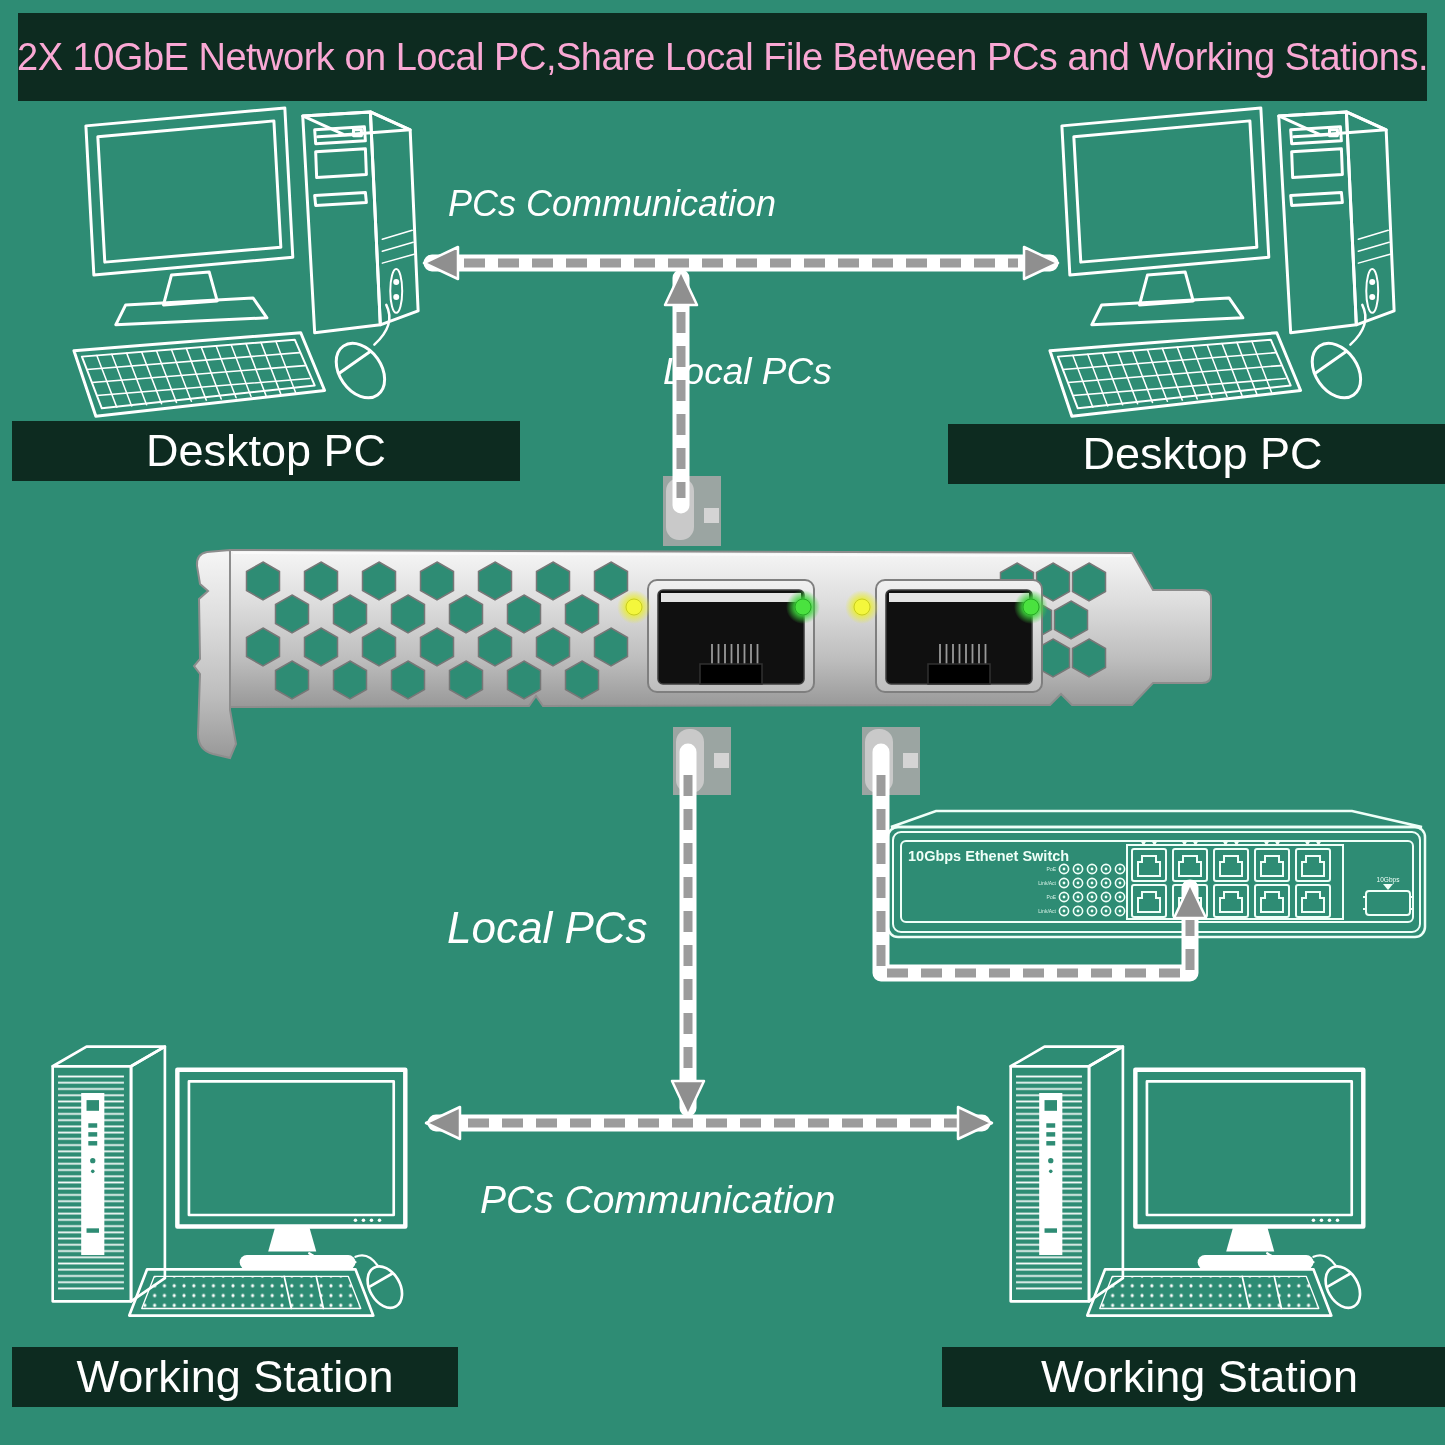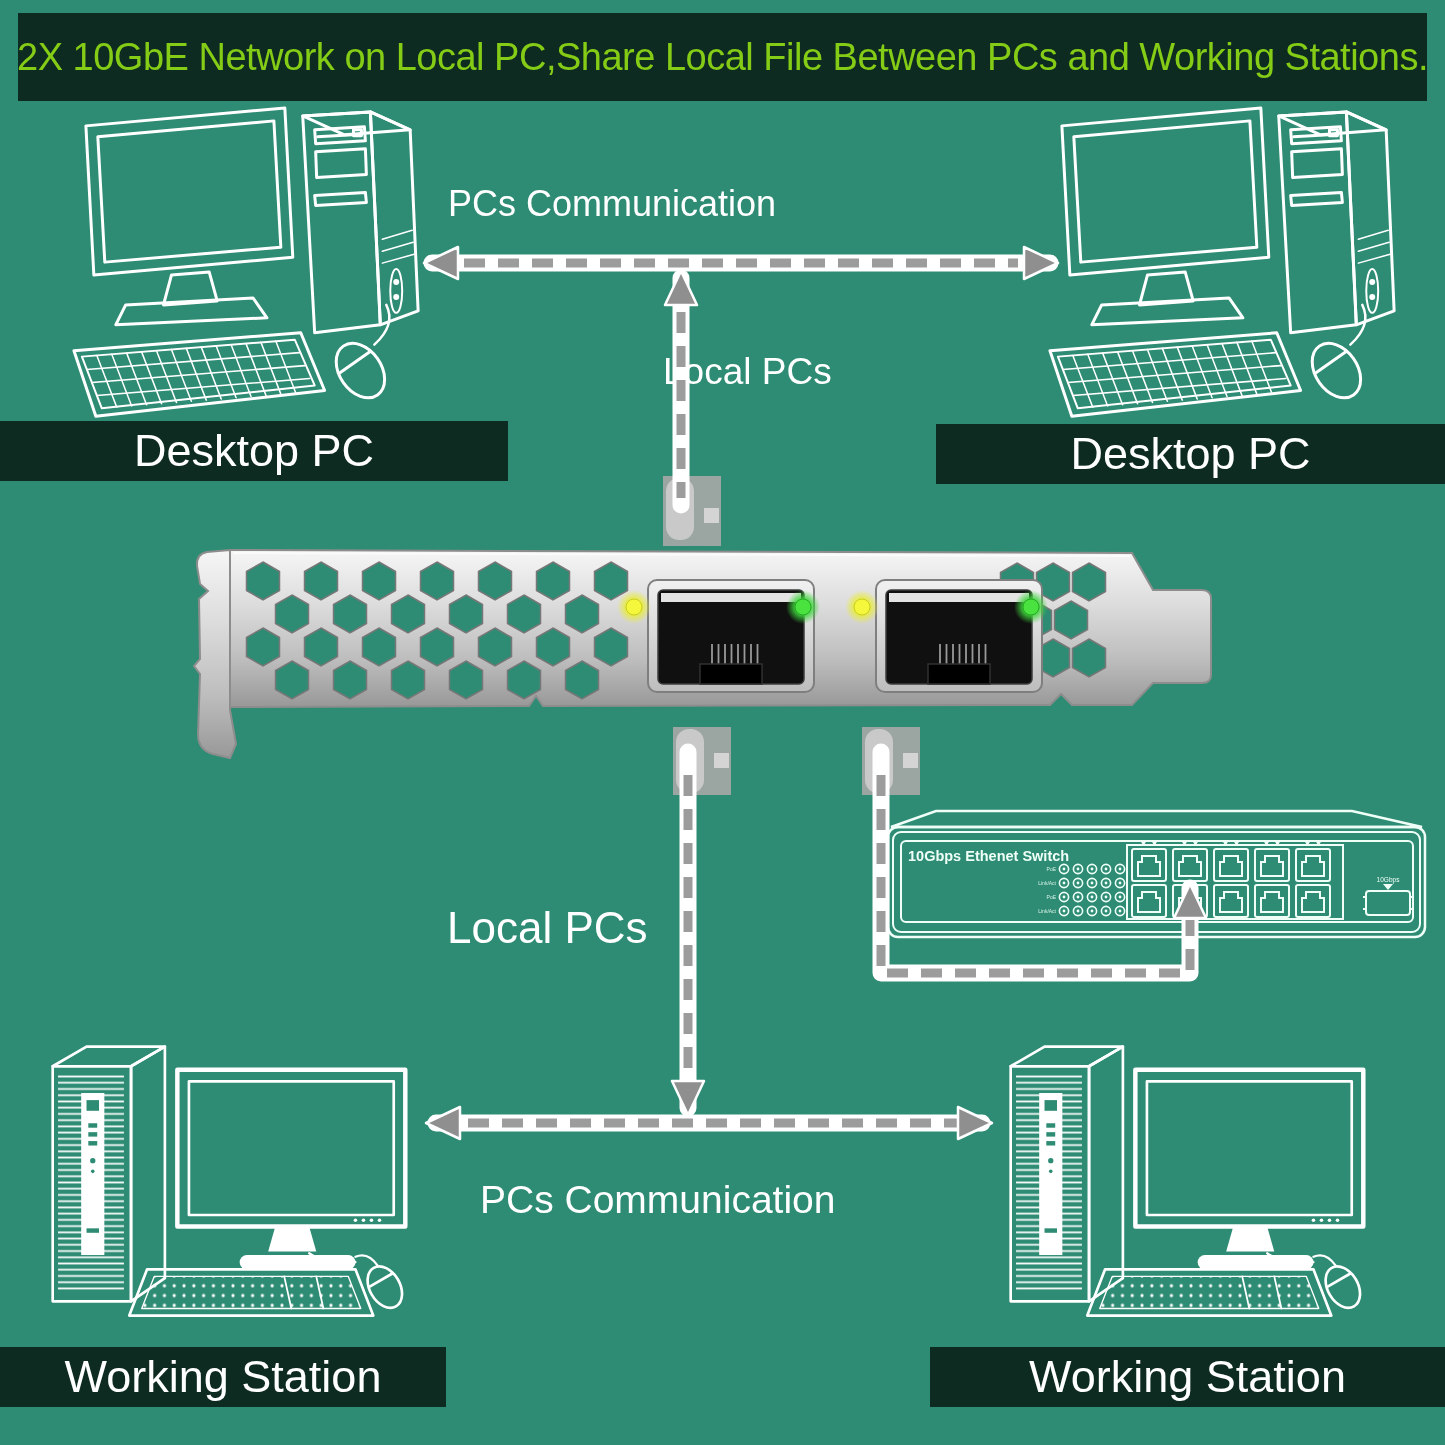--- a/index.html
+++ b/index.html
@@ -1,27 +1,27 @@
 <!DOCTYPE html>
 <html><head>
 <meta charset="utf-8">
 <style>
   html,body{margin:0;padding:0;background:#2e8c74;}
   .stage{position:relative;width:1445px;height:1445px;background:#2e8c74;overflow:hidden;
          font-family:"Liberation Sans",sans-serif;}
   .title-banner{position:absolute;left:18px;top:13px;width:1409px;height:88px;background:#0d2b20;
         display:flex;align-items:center;justify-content:center;}
-  .title-banner span{color:#84cc16;font-size:38px;letter-spacing:-0.5px;white-space:nowrap;}
+  .title-banner span{color:#f9a8d4;font-size:38px;letter-spacing:-0.5px;white-space:nowrap;}
   .dev-banner{position:absolute;height:60px;background:#0d2b20;display:flex;align-items:center;
-        justify-content:center;color:#fff;font-size:45px;white-space:nowrap;}
+        justify-content:center;color:#fff;font-size:45px;white-space:nowrap;margin-left:12px;}
   #banner-desktop-left{left:0;top:421px;width:508px;}
   #banner-desktop-right{left:936px;top:424px;width:509px;}
   #banner-station-left{left:0;top:1347px;width:446px;}
   #banner-station-right{left:930px;top:1347px;width:515px;}
-  .lbl{position:absolute;color:#fff;white-space:nowrap;}
+  .lbl{position:absolute;color:#fff;white-space:nowrap;font-style:italic;}
   #lbl-pcs-top{left:448px;top:183px;font-size:36px;}
   #lbl-local-top{left:663px;top:351px;font-size:37px;}
   #lbl-local-bottom{left:447px;top:903px;font-size:44px;}
   #lbl-external{left:952px;top:743px;font-size:37px;}
   #lbl-pcs-bottom{left:480px;top:1178px;font-size:39px;}
   .illus{position:absolute;}
   .illus svg{display:block;width:100%;height:auto;}
   #pc-top-left{left:64px;top:100px;width:378px;}
   #pc-top-right{left:1040px;top:100px;width:378px;}
   #st-bot-left{left:42px;top:1036px;width:374px;}

